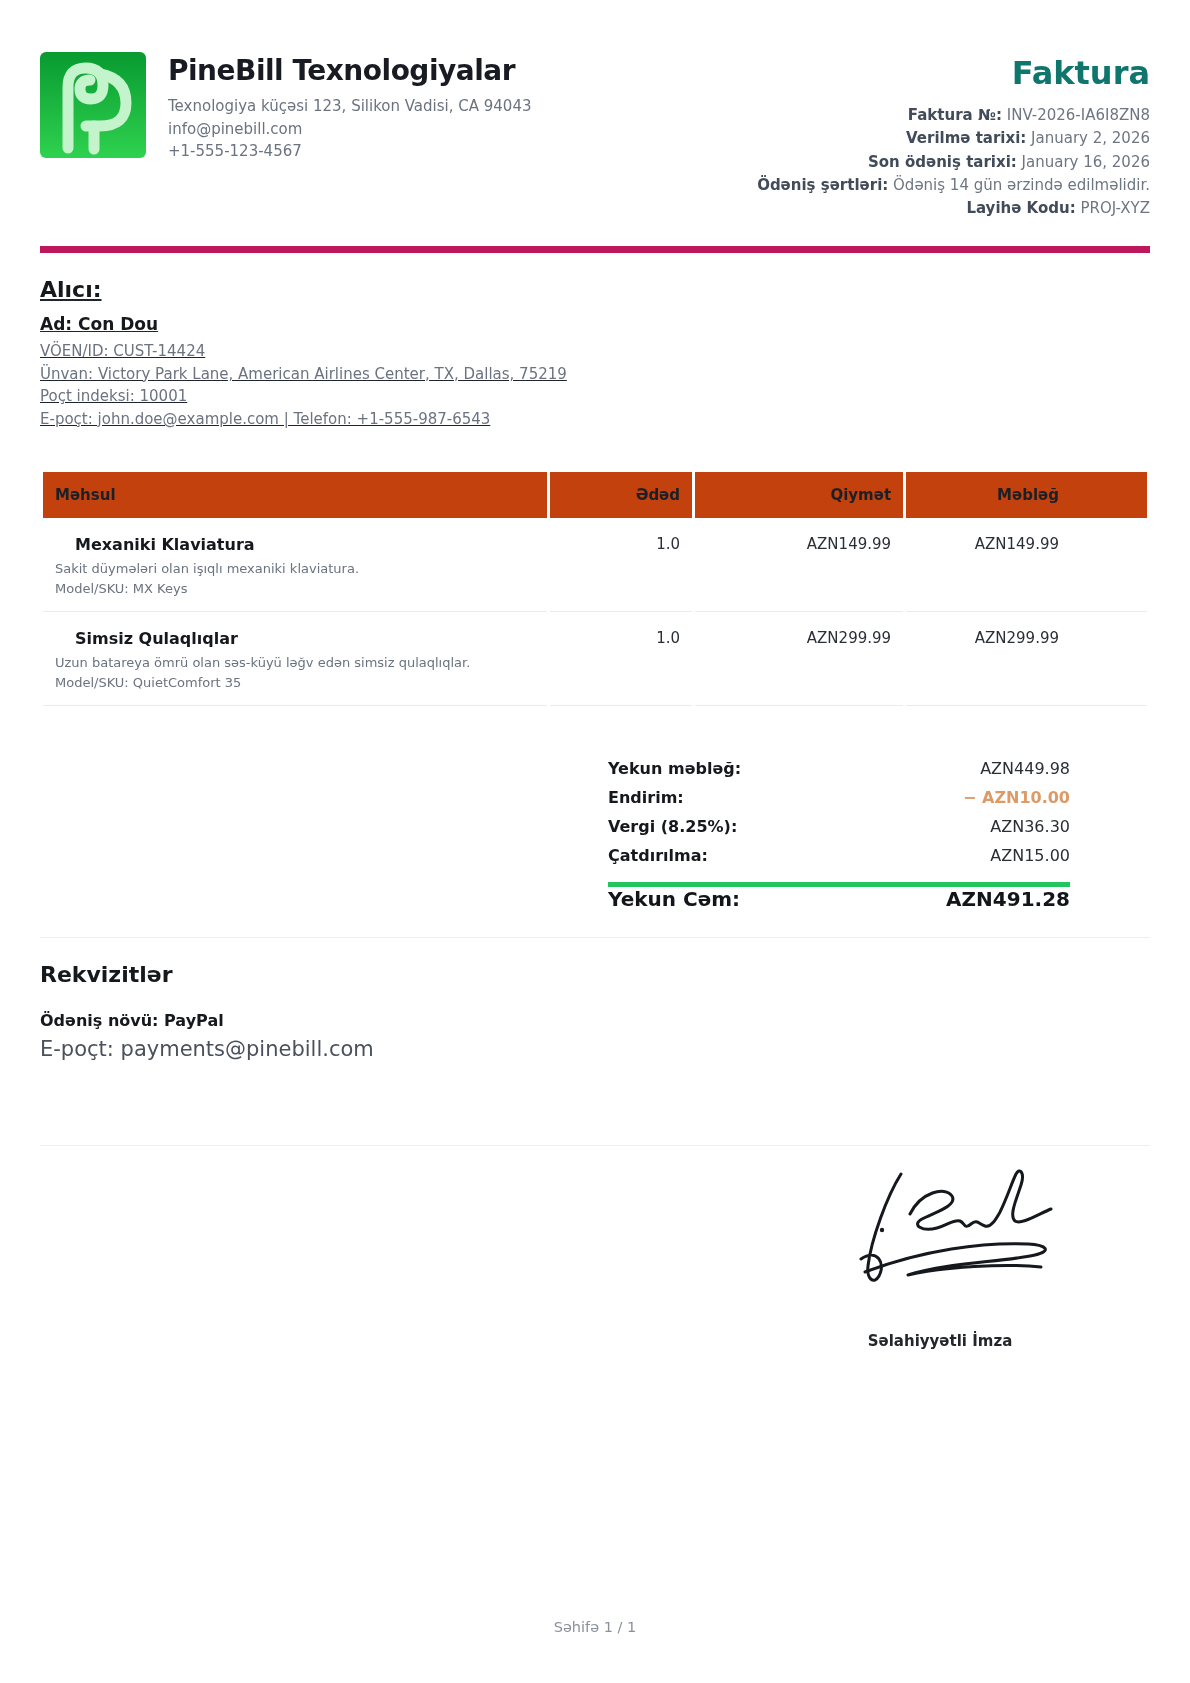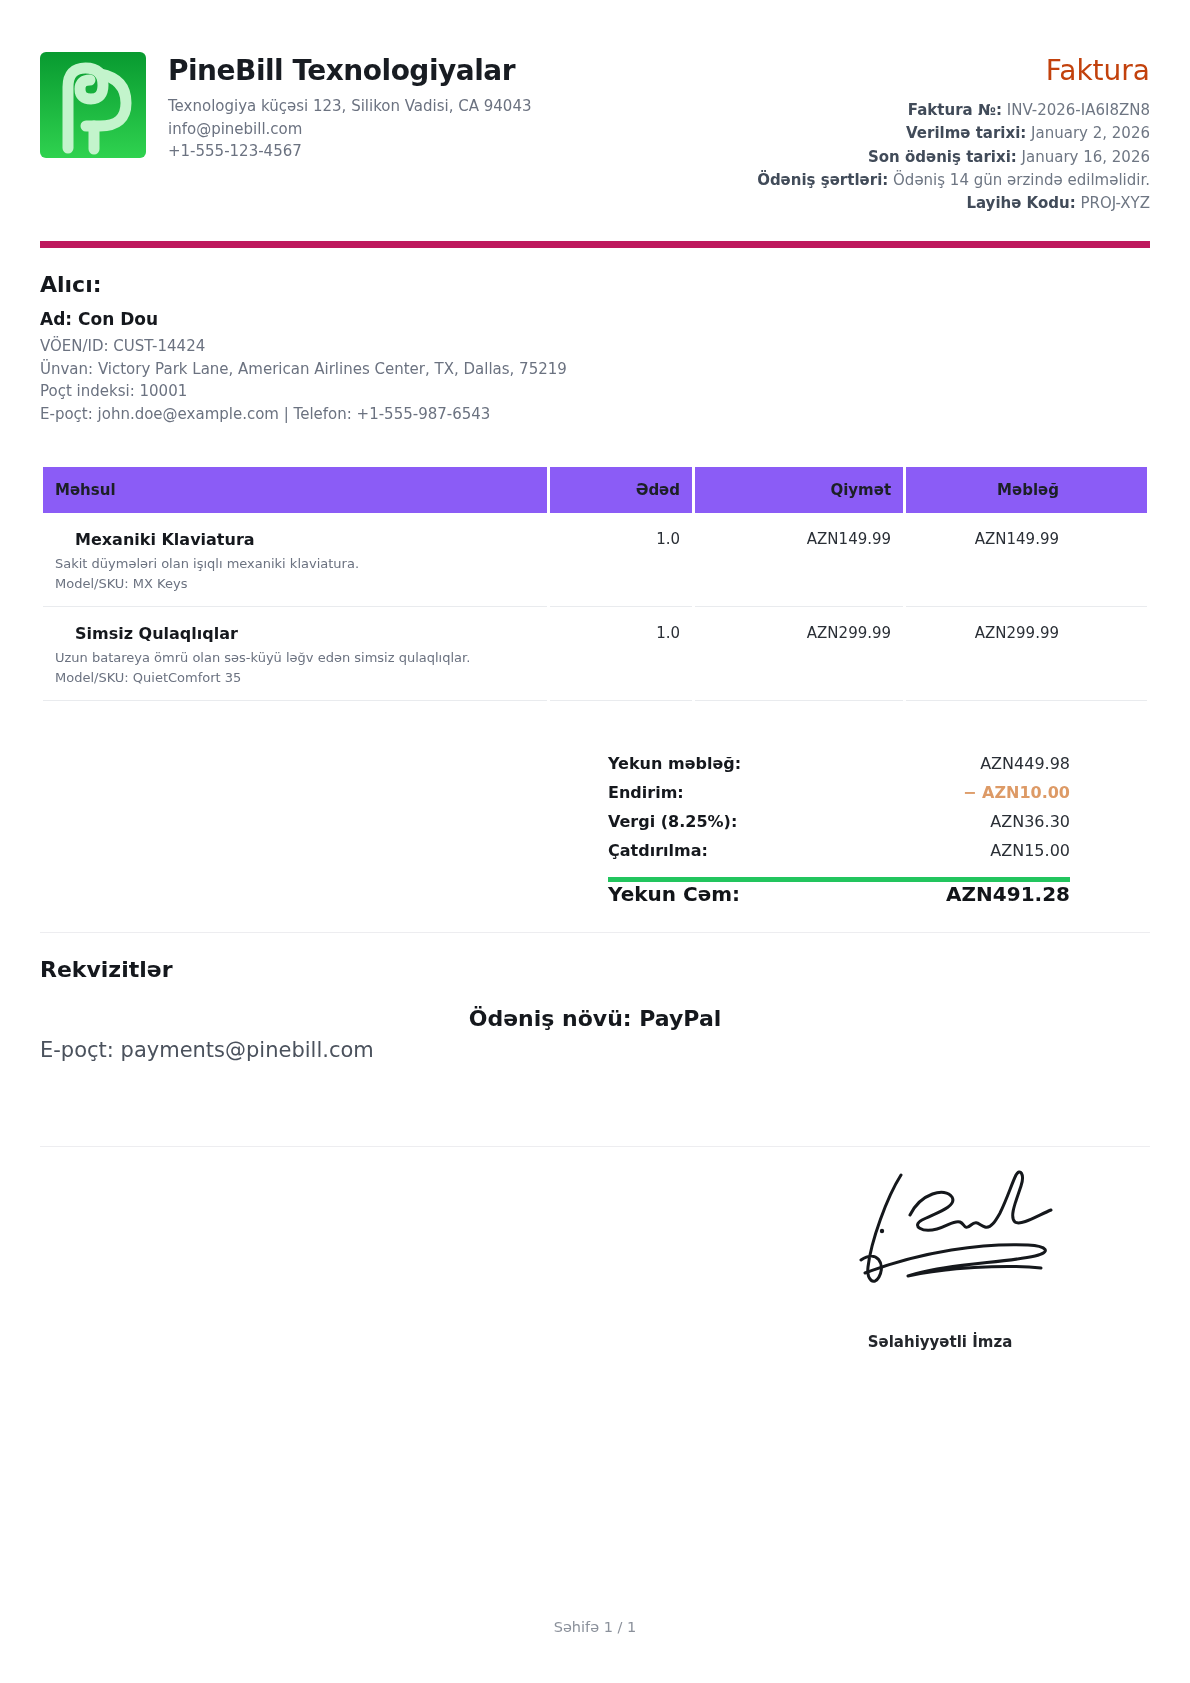--- a/index.html
+++ b/index.html
@@ -31,42 +31,42 @@
     margin: 2px 0 8px 0;
     font-size: 28px;
     font-weight: bold;
     color: #181c22;
     letter-spacing: -0.5px;
   }
   .muted { color: #6b7280; font-size: 15px; line-height: 1.5; }
   .invoice-head { text-align: right; max-width: 470px; }
   .doc-title {
     margin: 2px 0 12px 0;
-    font-size: 28px;
-    font-weight: normal;
-    color: #c2410c;
+    font-size: 32px;
+    font-weight: bold;
+    color: #0f766e;
   }
   .meta-row { font-size: 15px; line-height: 1.55; color: #6e7683; }
   .meta-label { font-weight: bold; color: #414b59; }
 
   
-  .recipient { margin-top: 24px; }
+  .recipient { margin-top: 24px; text-decoration: underline; }
   .recipient h2 { margin: 0 0 12px 0; font-size: 22px; color: #15181d; }
   .recipient-name { font-size: 17px; font-weight: bold; color: #15181d; margin-bottom: 6px; }
 
   
   table.items {
     width: 100%;
     margin-top: 42px;
     border-collapse: separate;
     border-spacing: 3px 0;
     font-size: 15px;
   }
   table.items th {
-    background: #8b5cf6;
+    background: #c2410c;
     font-weight: bold;
     color: #1c2026;
     text-align: right;
     padding: 14px 12px;
     font-size: 15px;
   }
   table.items th:first-child { text-align: left; }
   table.items th:last-child, table.items td:last-child { padding-right: 88px; }
   table.items td {
     vertical-align: top;
@@ -104,21 +104,21 @@
     font-size: 20px;
     font-weight: bold;
     color: #121519;
   }
 
   .divider { border-top: 1px solid #ededf0; margin-top: 26px; }
 
   
   .payment { margin-top: 24px; }
   .payment h2 { margin: 0 0 24px 0; font-size: 22px; color: #15181d; }
-  .payment-method { font-size: 22px; font-weight: bold; color: #15181d; margin-bottom: 7px; text-align: center; }
+  .payment-method { font-size: 16px; font-weight: bold; color: #15181d; margin-bottom: 7px; }
   .payment-email { font-size: 21px; color: #4a515c; }
 
   .divider-sign { border-top: 1px solid #ededf0; margin-top: 84px; }
 
   
   .signature-block {
     margin-left: auto;
     margin-right: 70px;
     margin-top: 18px;
     width: 280px;

